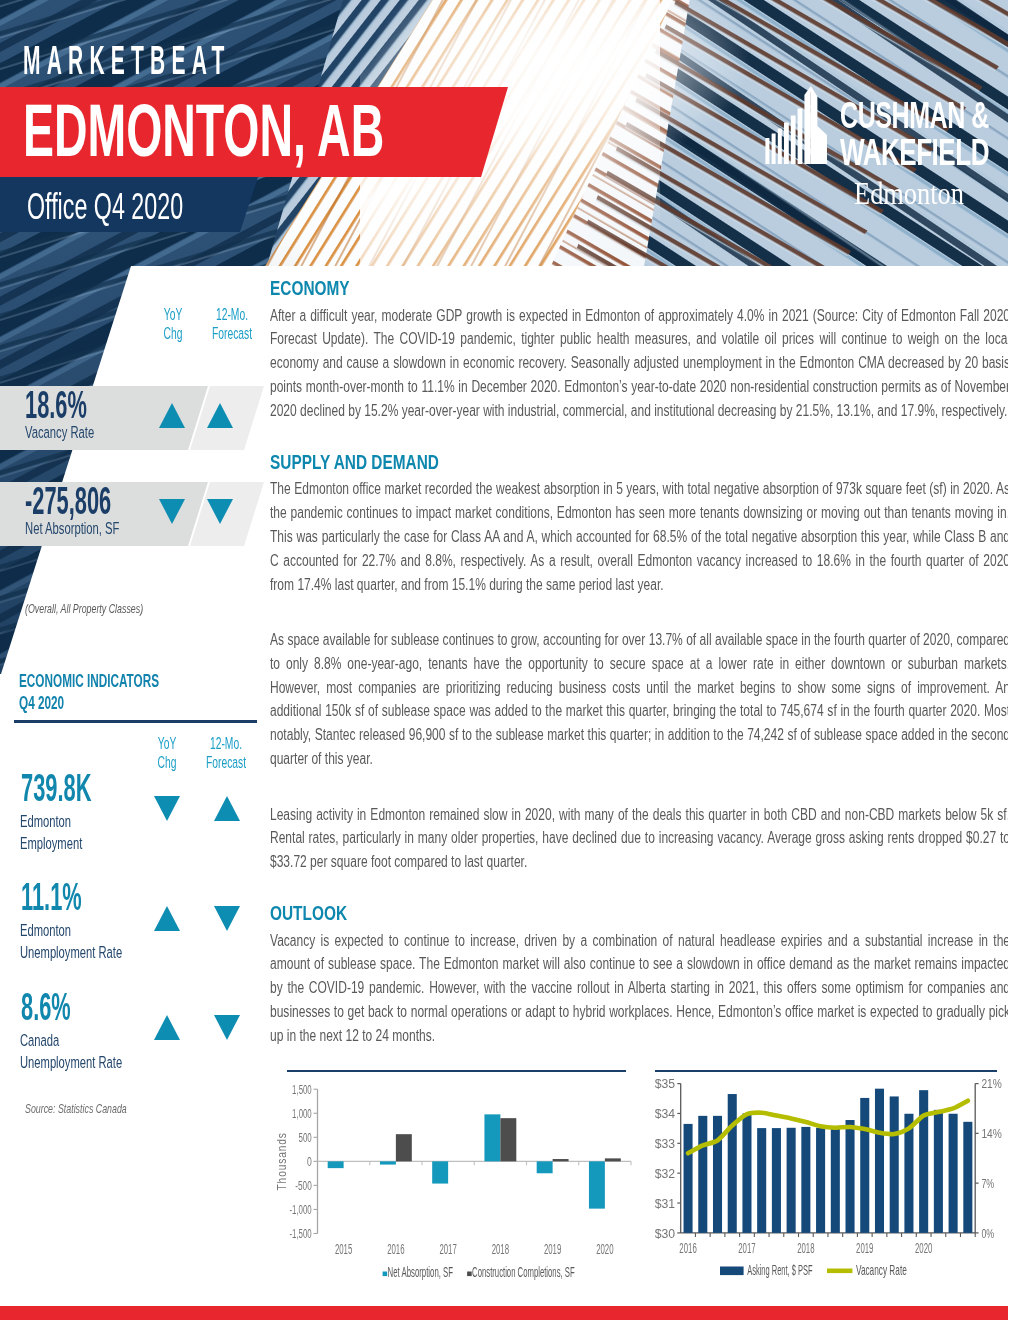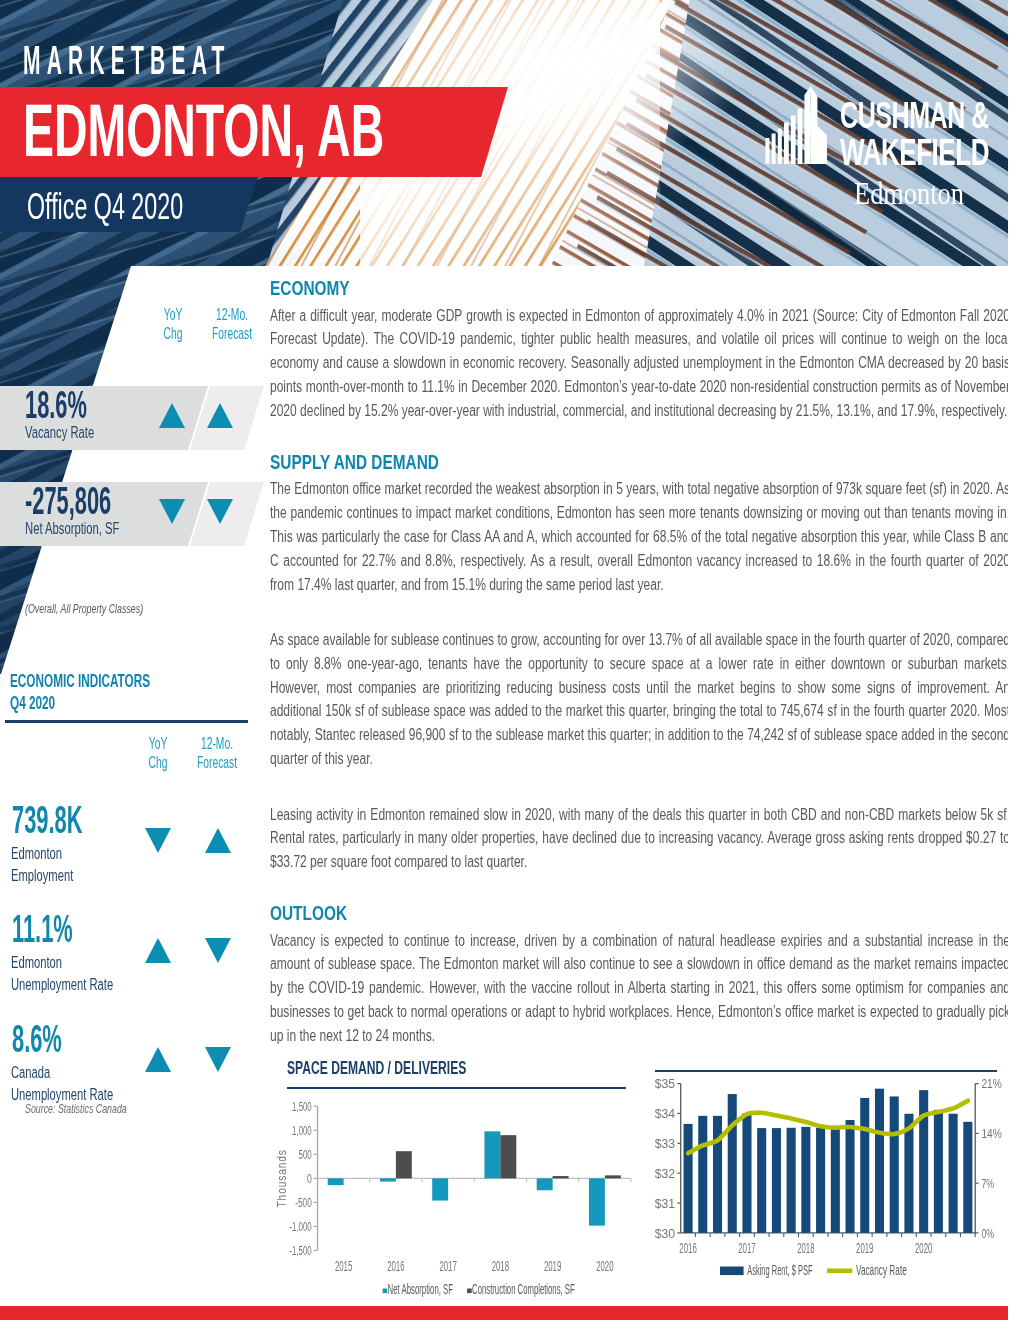--- a/index.html
+++ b/index.html
@@ -53,34 +53,34 @@
   .kpi .lbl { position:absolute; left:24.7px; top:38.2px; color:#24476c; font-size:17.2px; line-height:17.2px;
      white-space:nowrap; transform:scaleX(0.655); transform-origin:left top; }
   .tri { position:absolute; width:0; height:0; }
   .tri.up { border-left:13.4px solid transparent; border-right:13.4px solid transparent; border-bottom:25.1px solid #0d8db2; }
   .tri.down { border-left:13.4px solid transparent; border-right:13.4px solid transparent; border-top:25.1px solid #0d8db2; }
 
   .overall-note { position:absolute; left:25.1px; top:601px; font-size:13.5px; font-style:italic;
      color:#595959; transform:scaleX(0.655); transform-origin:left top; white-space:nowrap; }
 
   
-  .ei { position:absolute; left:10px; top:669.6px; width:245px; }
+  .ei { position:absolute; left:19px; top:669.6px; width:245px; }
   .ei-title { color:#1283ac; font-size:17.7px; font-weight:bold; line-height:22.8px;
       letter-spacing:0px; white-space:nowrap;
       transform:scaleX(0.665); transform-origin:left top; }
   .ei-rule { position:absolute; left:-5.1px; top:50.8px; width:242.7px; height:2.3px; background:#1a3e67; }
   .ei-head { position:absolute; left:0; top:65.5px; width:280px; color:#1b9ec6;
       font-size:16.9px; line-height:18.6px; }
   .ei-head span { position:absolute; top:0; display:block; text-align:center;
       transform:scaleX(0.61); transform-origin:center top; white-space:nowrap; }
   .ei-head .c1 { left:118.4px; width:60px; }
   .ei-head .c2 { left:167.2px; width:80px; }
   .ei-head b { font-weight:normal; }
 
-  .ei-rows { position:absolute; left:0; top:99px; width:245px;margin-top:32px; }
+  .ei-rows { position:absolute; left:0; top:99px; width:245px; }
   .eirow { position:relative; height:109.5px; }
   .eirow .val { position:absolute; left:1.7px; top:-0.8px; color:#1187ae; font-size:39.5px; font-weight:bold;
       line-height:39.5px; letter-spacing:0px; white-space:nowrap;
       transform:scaleX(0.553); transform-origin:left top; }
   .eirow .lbl { position:absolute; left:0.8px; top:41.2px; color:#24476c; font-size:17.2px; line-height:22.2px;
       white-space:nowrap; transform:scaleX(0.652); transform-origin:left top; }
 
   .source { position:absolute; left:25.1px; top:1101px; font-size:13.5px; font-style:italic; color:#6b6b6b;
       transform:scaleX(0.655); transform-origin:left top; white-space:nowrap; }
 
@@ -338,21 +338,20 @@
       <h2 class="sec">SUPPLY AND DEMAND</h2>
       <p class="para">The Edmonton office market recorded the weakest absorption in 5 years, with total negative absorption of 973k square feet (sf) in 2020. As the pandemic continues to impact market conditions, Edmonton has seen more tenants downsizing or moving out than tenants moving in. This was particularly the case for Class AA and A, which accounted for 68.5% of the total negative absorption this year, while Class B and C accounted for 22.7% and 8.8%, respectively. As a result, overall Edmonton vacancy increased to 18.6% in the fourth quarter of 2020 from 17.4% last quarter, and from 15.1% during the same period last year.</p>
       <p class="para">As space available for sublease continues to grow, accounting for over 13.7% of all available space in the fourth quarter of 2020, compared to only 8.8% one-year-ago, tenants have the opportunity to secure space at a lower rate in either downtown or suburban markets. However, most companies are prioritizing reducing business costs until the market begins to show some signs of improvement. An additional 150k sf of sublease space was added to the market this quarter, bringing the total to 745,674 sf in the fourth quarter 2020. Most notably, Stantec released 96,900 sf to the sublease market this quarter; in addition to the 74,242 sf of sublease space added in the second quarter of this year.</p>
       <p class="para">Leasing activity in Edmonton remained slow in 2020, with many of the deals this quarter in both CBD and non-CBD markets below 5k sf. Rental rates, particularly in many older properties, have declined due to increasing vacancy. Average gross asking rents dropped $0.27 to $33.72 per square foot compared to last quarter.</p>
       <h2 class="sec">OUTLOOK</h2>
       <p class="para">Vacancy is expected to continue to increase, driven by a combination of natural headlease expiries and a substantial increase in the amount of sublease space. The Edmonton market will also continue to see a slowdown in office demand as the market remains impacted by the COVID-19 pandemic. However, with the vaccine rollout in Alberta starting in 2021, this offers some optimism for companies and businesses to get back to normal operations or adapt to hybrid workplaces. Hence, Edmonton’s office market is expected to gradually pick up in the next 12 to 24 months.</p>
     </div>
 
   <div class="charts">
       <div class="chart" style="left: 287px; width: 345px;">
-        <div class="chart-title"><span style="transform: scaleX(0.672244);">SPACE DEMAND / DELIVERIES</span></div>
         <div class="chart-rule" style="width: 339px;"></div>
         <svg width="365" height="230" viewBox="-20 0 365 230" style="display: block; margin-top: -1px; margin-left: -20px;">
           <line x1="26.5" y1="18.19999999999999" x2="30.5" y2="18.19999999999999" stroke="#a6a6a6" stroke-width="1.1"></line>
           <text x="24.7" y="22.69999999999999" font-family="Liberation Sans, sans-serif" font-size="13.4" fill="#757575" text-anchor="end" textLength="19.6" lengthAdjust="spacingAndGlyphs">1,500</text>
           <line x1="26.5" y1="42.24999999999999" x2="30.5" y2="42.24999999999999" stroke="#a6a6a6" stroke-width="1.1"></line>
           <text x="24.7" y="46.74999999999999" font-family="Liberation Sans, sans-serif" font-size="13.4" fill="#757575" text-anchor="end" textLength="19.6" lengthAdjust="spacingAndGlyphs">1,000</text>
           <line x1="26.5" y1="66.3" x2="30.5" y2="66.3" stroke="#a6a6a6" stroke-width="1.1"></line>
           <text x="24.7" y="70.8" font-family="Liberation Sans, sans-serif" font-size="13.4" fill="#757575" text-anchor="end" textLength="13.2" lengthAdjust="spacingAndGlyphs">500</text>
           <line x1="26.5" y1="90.35" x2="30.5" y2="90.35" stroke="#a6a6a6" stroke-width="1.1"></line>
           <text x="24.7" y="94.85" font-family="Liberation Sans, sans-serif" font-size="13.4" fill="#757575" text-anchor="end" textLength="4.8" lengthAdjust="spacingAndGlyphs">0</text>

